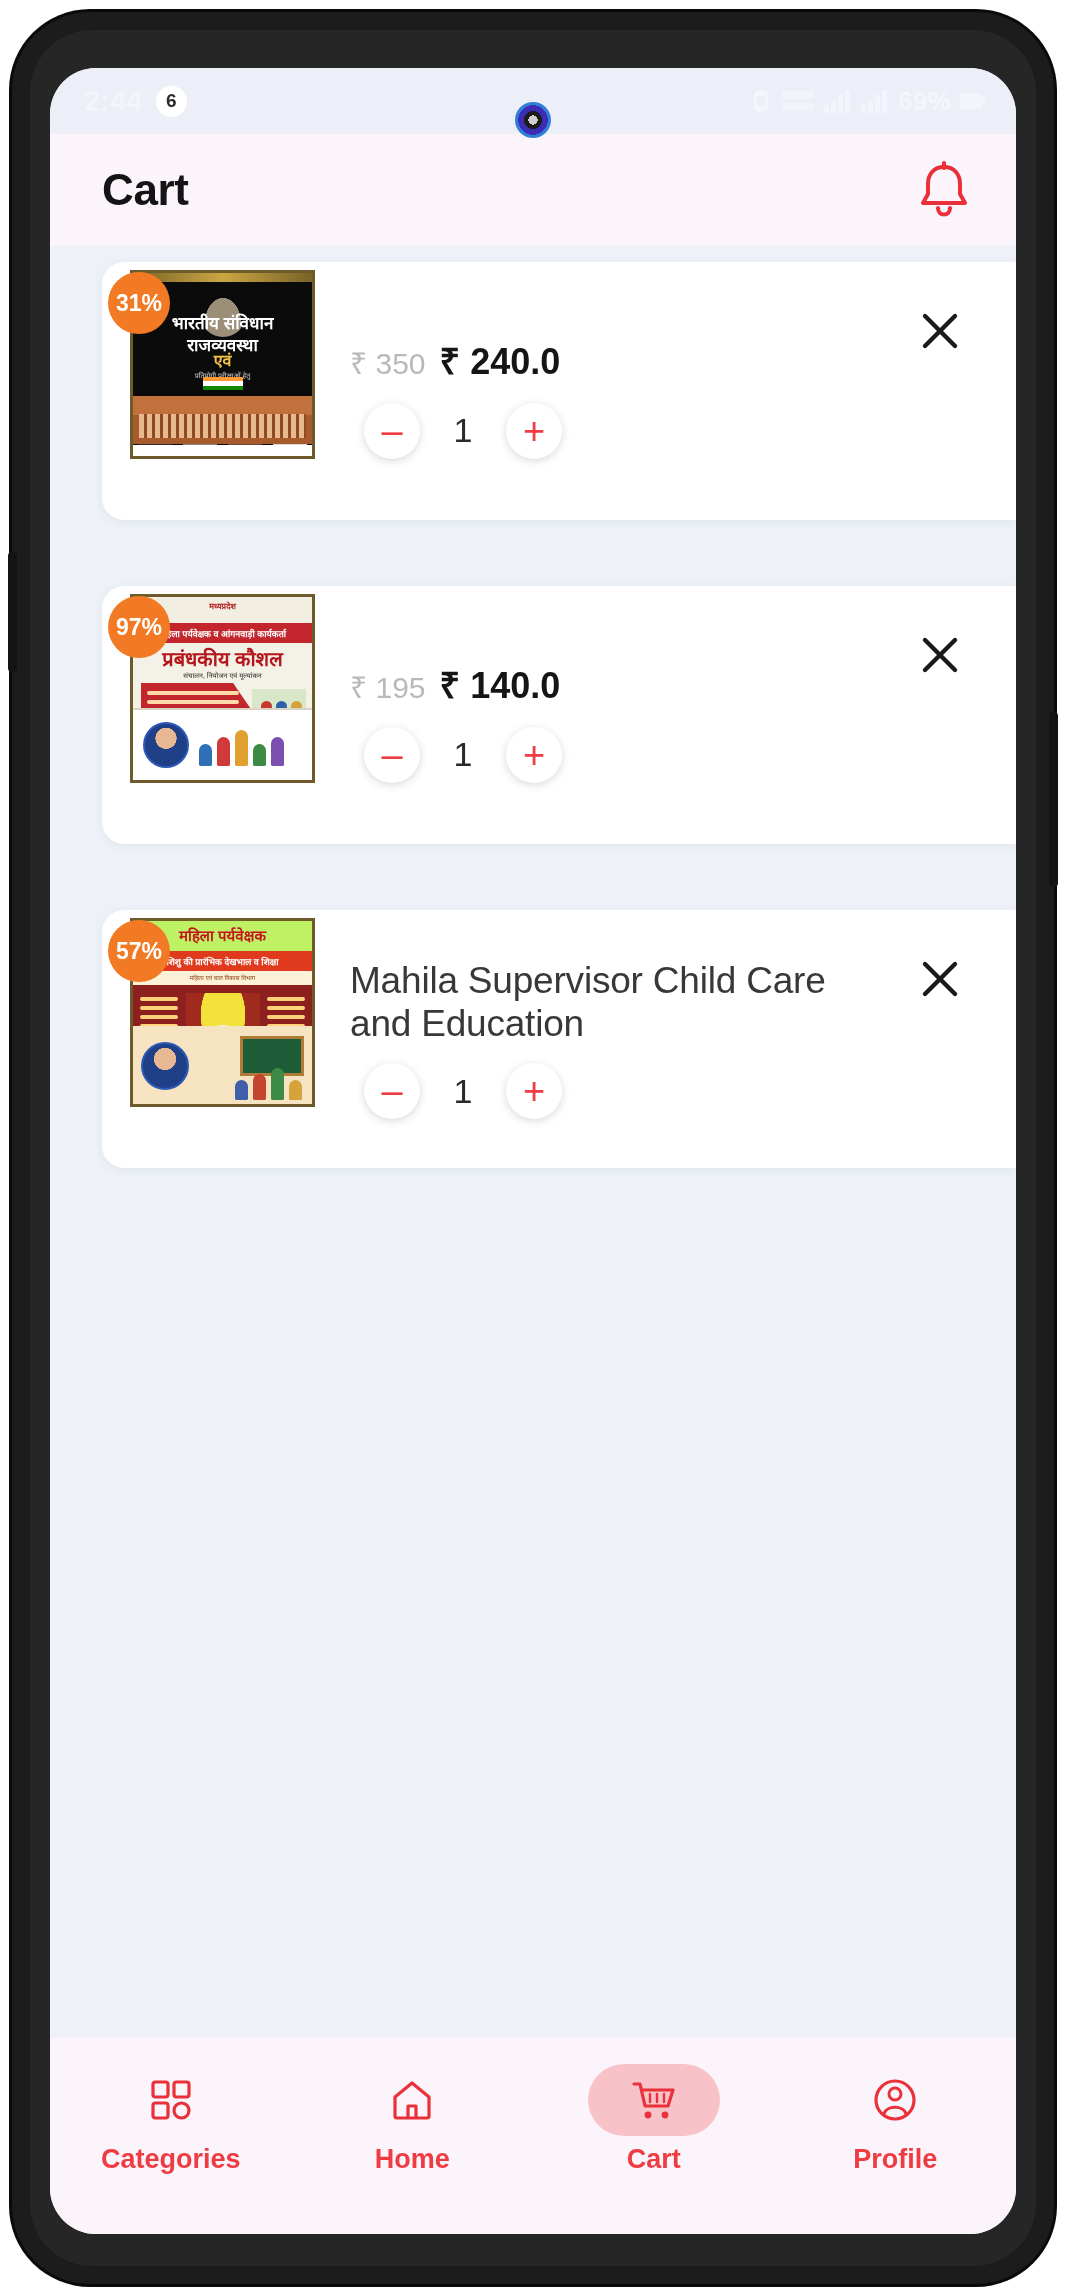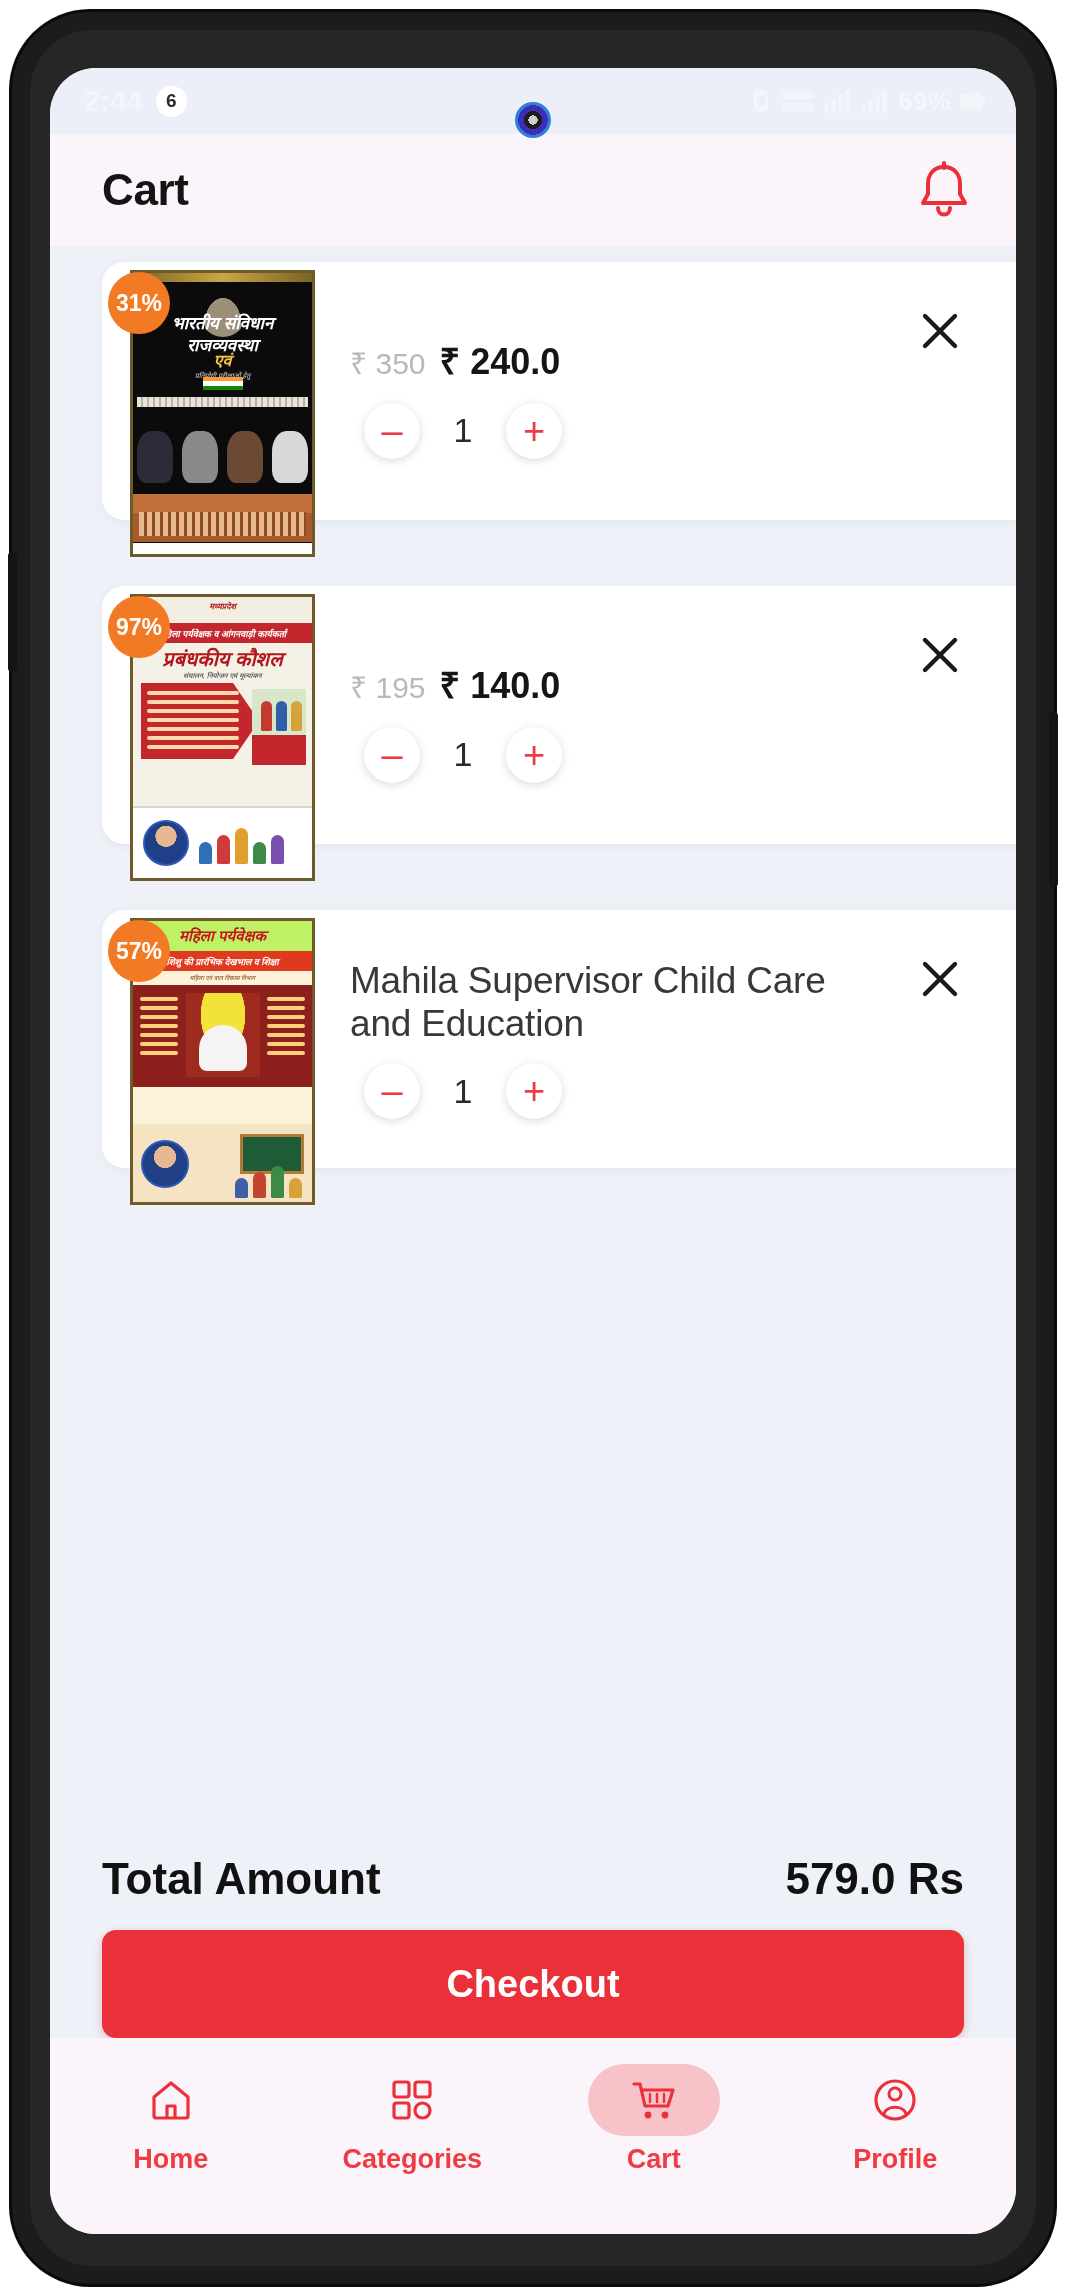--- a/index.html
+++ b/index.html
@@ -144,24 +144,23 @@
     position: relative;
     width: 196px;
     height: 258px;
     flex: 0 0 196px;
     margin-left: 28px;
   }
   .item-thumb {
     position: absolute;
     left: 0; top: 8px;
     width: 185px;
-    height: 287px;
+    height: 189px;
     border: 3px solid #6e5a2a;
     overflow: hidden;
-    font-style: italic;
   }
   .discount-badge {
     position: absolute;
     left: -22px;
     top: 10px;
     width: 62px; height: 62px;
     border-radius: 50%;
     background: #f27a24;
     color: #ffffff;
     font-size: 23px;
@@ -689,48 +688,41 @@
     </div>
     <div class="remove-btn">
             <svg width="46" height="46" viewBox="0 0 46 46">
     <path d="M8 8 L38 38 M38 8 L8 38" stroke="#1a1a1a" stroke-width="4.4" stroke-linecap="round"></path>
   </svg>
       <span class="hidden-text">✕</span>
     </div>
         </div>
       </div>
 
-    <div id="cart-footer">
-      <div id="total-row">
-        <span id="total-label">Total Amount</span>
-        <span id="total-value">579.0 Rs</span>
-      </div>
-      <div id="checkout-button">Checkout</div>
-    </div>
 
     <div id="bottom-nav">
-        <div class="nav-item">
-    <div class="nav-icon-box">
-            <svg width="48" height="48" viewBox="0 0 48 48">
-      <path d="M7 21 L24 7 L41 21 L41 40 A2 2 0 0 1 39 42 L9 42 A2 2 0 0 1 7 40 Z" fill="none" stroke="#ea3038" stroke-width="3.2" stroke-linejoin="round"></path>
-      <path d="M20 42 L20 30 L28 30 L28 42" fill="none" stroke="#ea3038" stroke-width="3.2" stroke-linejoin="round"></path>
-    </svg>
-          </div>
-    <div class="nav-label">Home</div>
-        </div>
         <div class="nav-item">
     <div class="nav-icon-box">
             <svg width="48" height="48" viewBox="0 0 48 48">
       <rect x="6" y="6" width="15" height="15" rx="2.5" fill="none" stroke="#ea3038" stroke-width="3.2"></rect>
       <rect x="27" y="6" width="15" height="15" rx="2.5" fill="none" stroke="#ea3038" stroke-width="3.2"></rect>
       <rect x="6" y="27" width="15" height="15" rx="2.5" fill="none" stroke="#ea3038" stroke-width="3.2"></rect>
       <circle cx="34.5" cy="34.5" r="7.5" fill="none" stroke="#ea3038" stroke-width="3.2"></circle>
     </svg>
           </div>
     <div class="nav-label">Categories</div>
+        </div>
+        <div class="nav-item">
+    <div class="nav-icon-box">
+            <svg width="48" height="48" viewBox="0 0 48 48">
+      <path d="M7 21 L24 7 L41 21 L41 40 A2 2 0 0 1 39 42 L9 42 A2 2 0 0 1 7 40 Z" fill="none" stroke="#ea3038" stroke-width="3.2" stroke-linejoin="round"></path>
+      <path d="M20 42 L20 30 L28 30 L28 42" fill="none" stroke="#ea3038" stroke-width="3.2" stroke-linejoin="round"></path>
+    </svg>
+          </div>
+    <div class="nav-label">Home</div>
         </div>
         <div class="nav-item active">
     <div class="nav-icon-box">
             <svg width="48" height="48" viewBox="0 0 48 48">
       <path d="M4 8 L10 8 L15 30 L38 30 L43 14 L12 14" fill="none" stroke="#ea3038" stroke-width="3.2" stroke-linecap="round" stroke-linejoin="round"></path>
       <circle cx="18" cy="39" r="3.4" fill="#ea3038"></circle>
       <circle cx="35" cy="39" r="3.4" fill="#ea3038"></circle>
       <path d="M20 18 L20 26 M27 18 L27 26 M34 18 L34 26" stroke="#ea3038" stroke-width="2.4" stroke-linecap="round"></path>
     </svg>
           </div>

